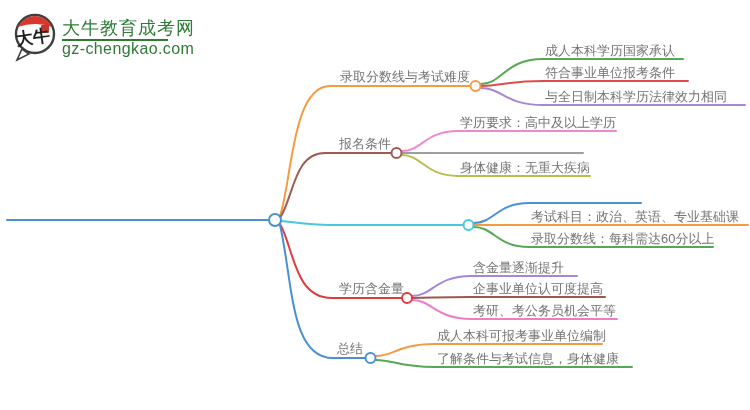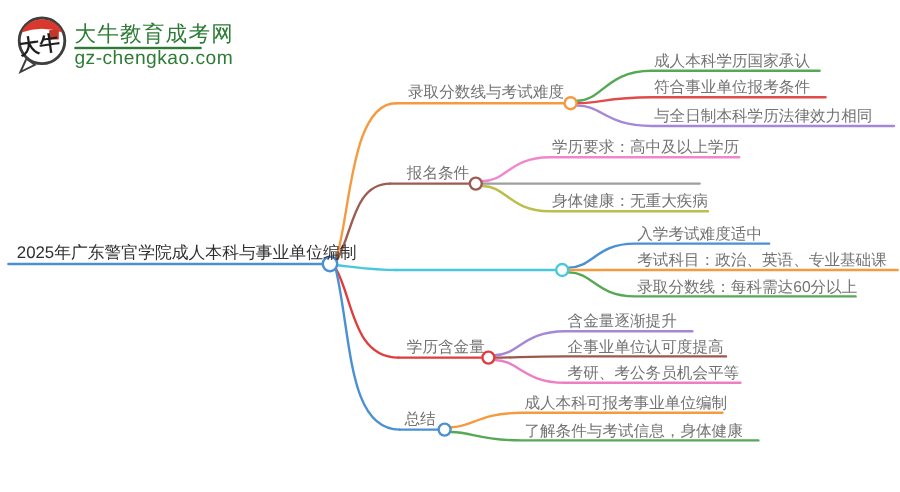--- a/index.html
+++ b/index.html
@@ -83,32 +83,30 @@
       <rect x="29" y="13" width="8" height="8" rx="1" fill="#c0392b"></rect>
       <text x="21" y="31" text-anchor="middle" font-size="17" font-weight="bold" fill="#1e1e1e" font-family="Liberation Sans, sans-serif" transform="rotate(-8 21 26)">大牛</text>
     </svg>
     <div id="logo-text">
       <div id="logo-title">大牛教育成考网</div>
       <div id="logo-divider"></div>
       <div id="logo-domain">gz-chengkao.com</div>
     </div>
   </div>
 
-  <div class="lbl root-lbl" style="left:14px; top:201px;">2025年广东警官学院成人本科与事业单位编制</div>
 
   <div class="lbl branch-lbl" style="left:340px; top:69px;">录取分数线与考试难度</div>
   <div class="lbl" style="left:545px; top:43px;">成人本科学历国家承认</div>
   <div class="lbl" style="left:545px; top:65px;">符合事业单位报考条件</div>
   <div class="lbl" style="left:545px; top:89px;">与全日制本科学历法律效力相同</div>
 
   <div class="lbl branch-lbl" style="left:339px; top:136px;">报名条件</div>
   <div class="lbl" style="left:460px; top:115px;">学历要求：高中及以上学历</div>
   <div class="lbl" style="left:460px; top:160px;">身体健康：无重大疾病</div>
 
-  <div class="lbl" style="left:531px; top:187px;">入学考试难度适中</div>
   <div class="lbl" style="left:531px; top:209px;">考试科目：政治、英语、专业基础课</div>
   <div class="lbl" style="left:531px; top:231px;">录取分数线：每科需达60分以上</div>
 
   <div class="lbl branch-lbl" style="left:339px; top:281px;">学历含金量</div>
   <div class="lbl" style="left:473px; top:260px;">含金量逐渐提升</div>
   <div class="lbl" style="left:473px; top:281px;">企事业单位认可度提高</div>
   <div class="lbl" style="left:473px; top:303px;">考研、考公务员机会平等</div>
 
   <div class="lbl branch-lbl" style="left:337px; top:341px;">总结</div>
   <div class="lbl" style="left:437px; top:328px;">成人本科可报考事业单位编制</div>

